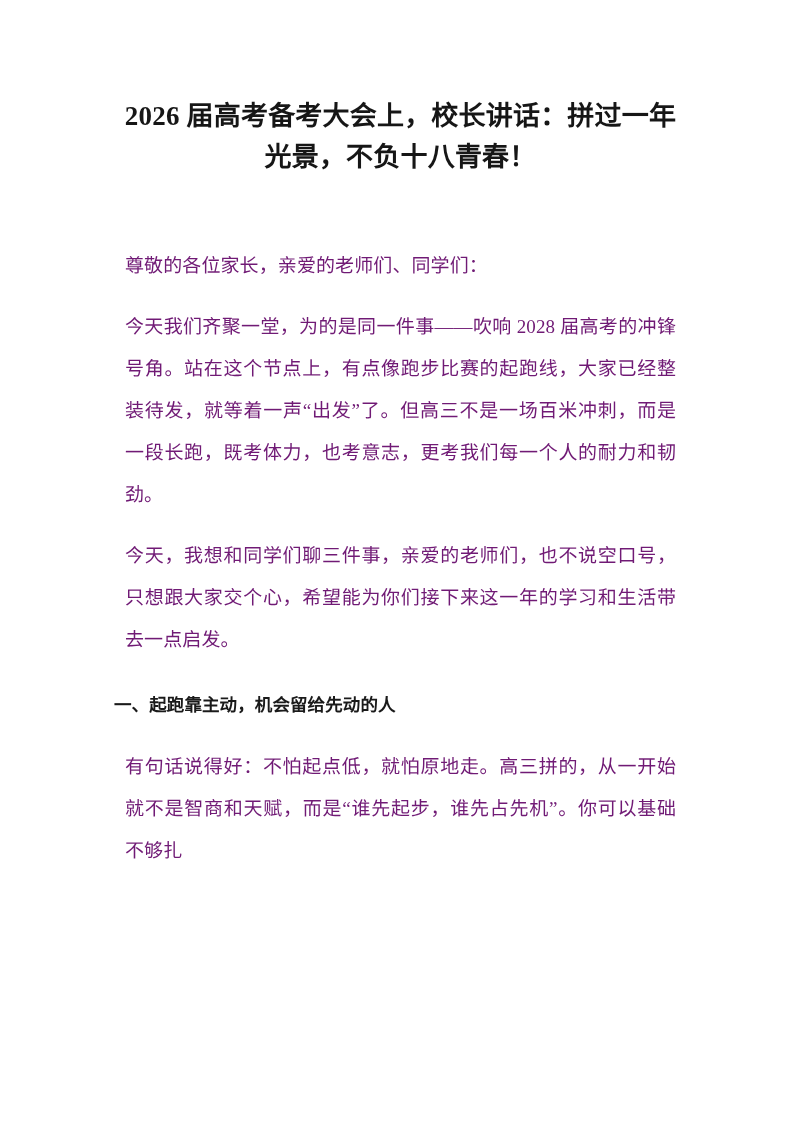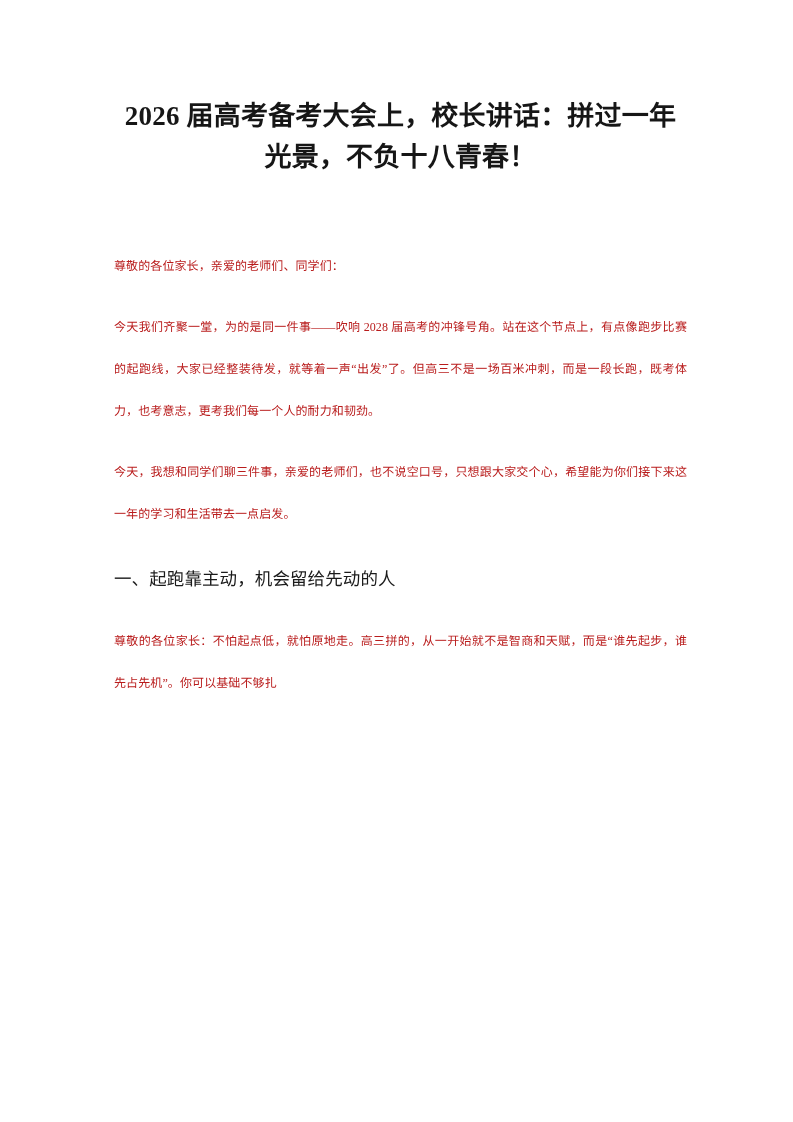--- a/index.html
+++ b/index.html
@@ -36,42 +36,42 @@
     line-height: 41px;
     color: #161616;
     letter-spacing: 0.2px;
     margin: 0;
     padding-top: 96px;
     text-align: center;
     word-break: break-all;
   }
 
   .para {
-    font-size: 12px;
+    font-size: 19px;
     line-height: 42px;
-    color: #b91c1c;
-    margin: 0;
+    color: #701a75;
+    margin: 11px;
     text-align: justify;
     text-justify: inter-ideograph;
     word-break: break-all;
     letter-spacing: 0.1px;
   }
 
   .para.first-after-title {
     margin-top: 67px;
   }
 
   .para + .para {
     margin-top: 19px;
   }
 
   .heading {
     font-size: 17.5px;
     line-height: 34px;
-    font-weight: normal;
+    font-weight: bold;
     color: #1a1a1a;
     margin: 0;
     margin-top: 27px;
     text-align: left;
     word-break: break-all;
     letter-spacing: 0.1px;
   }
 
   .heading + .para {
     margin-top: 24px;
@@ -88,16 +88,16 @@
     <p class="para first-after-title">尊敬的各位家长，亲爱的老师们、同学们：</p>
 
 
     <p class="para">今天我们齐聚一堂，为的是同一件事——吹响 2028 届高考的冲锋号角。站在这个节点上，有点像跑步比赛的起跑线，大家已经整装待发，就等着一声“出发”了。但高三不是一场百米冲刺，而是一段长跑，既考体力，也考意志，更考我们每一个人的耐力和韧劲。</p>
 
 
     <p class="para">今天，我想和同学们聊三件事，亲爱的老师们，也不说空口号，只想跟大家交个心，希望能为你们接下来这一年的学习和生活带去一点启发。</p>
 
     <h2 class="heading">一、起跑靠主动，机会留给先动的人</h2>
 
-    <p class="para">尊敬的各位家长：不怕起点低，就怕原地走。高三拼的，从一开始就不是智商和天赋，而是“谁先起步，谁先占先机”。你可以基础不够扎</p>
+    <p class="para">有句话说得好：不怕起点低，就怕原地走。高三拼的，从一开始就不是智商和天赋，而是“谁先起步，谁先占先机”。你可以基础不够扎</p>
 
   </div>
 </div>
 
 </body></html>

